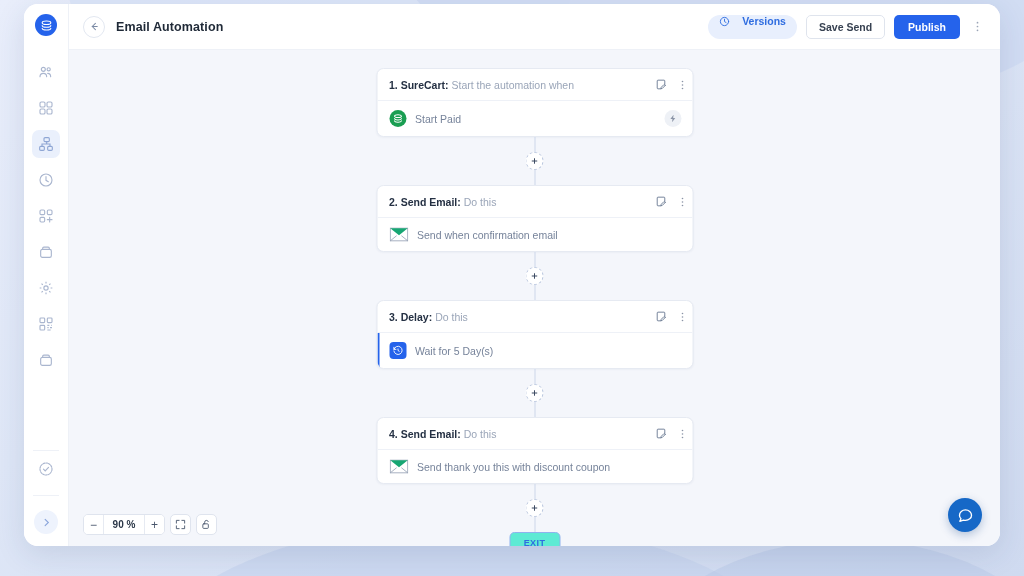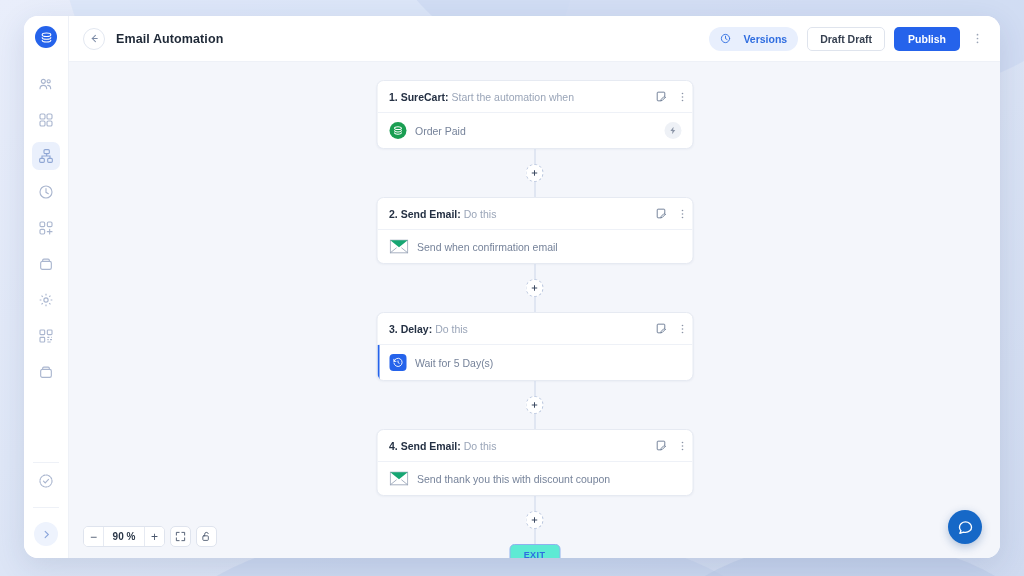--- a/index.html
+++ b/index.html
@@ -15,21 +15,21 @@
   
   .bg-blob { position: absolute; border-radius: 50%; pointer-events: none; }
   .blob-a { width: 520px; height: 520px; left: 60px; top: -330px; background: #dbe5f8; opacity: .85; }
   .blob-b { width: 760px; height: 420px; left: 380px; top: -300px; background: #c9d7f2; opacity: .6; border-radius: 0 0 60% 60%; }
   .blob-c { width: 700px; height: 360px; left: 120px; top: 520px; background: #c3d1ec; opacity: .55; border-radius: 50% 50% 0 0; }
   .blob-d { width: 420px; height: 260px; left: 640px; top: 540px; background: #b9c9e8; opacity: .5; border-radius: 50% 50% 0 0; }
 
   
   .app-window {
     position: absolute;
-    left: 24px; top: 16px;
+    left: 24px; top: 4px;
     width: 976px; height: 542px;
     background: #ffffff;
     border-radius: 14px;
     box-shadow: 0 8px 30px rgba(40,60,110,.13);
     overflow: hidden;
     display: flex;
   }
 
   
   .sidebar {
@@ -85,21 +85,21 @@
     color: #7b8aa5; cursor: pointer; flex-shrink: 0;
   }
   .back-btn svg { width: 11px; height: 11px; }
   .page-title {
     margin-left: 11px;
     font-size: 12.5px; font-weight: bold; color: #1f2937;
     letter-spacing: .1px;
   }
   .header-spacer { flex: 1; }
   .btn-versions {
-    display: flex; align-items: center; gap: 12px;
+    display: flex; align-items: flex-end; gap: 12px;
     height: 23px; padding: 12px 11px;
     border-radius: 12px;
     background: #e8effd; color: #2f6de0;
     font-size: 10.5px; font-weight: bold;
     cursor: pointer; border: none;
     font-family: inherit;
   }
   .btn-versions svg { width: 11px; height: 11px; }
   .btn-save {
     height: 24px; padding: 0 12px; margin-left: 9px;
@@ -380,21 +380,21 @@
       <div class="header-spacer"></div>
 
       <button class="btn-versions">
         <svg viewBox="0 0 24 24" fill="none" stroke="currentColor" stroke-width="2" stroke-linecap="round">
           <circle cx="12" cy="12" r="9"></circle>
             <path d="M12 7v5.2l3.4 2"></path>
         </svg>
         <span>Versions</span>
       </button>
 
-      <button class="btn-save">Draft Draft</button>
+      <button class="btn-save">Save Send</button>
       <button class="btn-publish">Publish</button>
 
       <div class="kebab-header">
         <svg viewBox="0 0 24 24" fill="currentColor">
           <circle cx="12" cy="5" r="1.6"></circle>
             <circle cx="12" cy="12" r="1.6"></circle>
             <circle cx="12" cy="19" r="1.6"></circle>
         </svg>
       </div>
     </div>
@@ -425,21 +425,21 @@
             </div>
           </div>
           <div class="node-body">
             <div class="icon-surecart">
               <svg viewBox="0 0 24 24" width="11" height="11" fill="none" stroke="#fff" stroke-width="2.2" stroke-linecap="round">
                 <ellipse cx="12" cy="7" rx="7.5" ry="3"></ellipse>
                 <path d="M4.5 12.2c0 1.7 3.4 3 7.5 3s7.5-1.3 7.5-3"></path>
                 <path d="M4.5 17c0 1.7 3.4 3 7.5 3s7.5-1.3 7.5-3"></path>
               </svg>
             </div>
-            <div class="node-body-label">Order Paid</div>
+            <div class="node-body-label">Start Paid</div>
             <div class="body-spacer"></div>
             <div class="trigger-chip">
               <svg viewBox="0 0 24 24" fill="currentColor">
                 <path d="M13.5 2L5 13.5h5.5L9.5 22 18 10.5h-5.5z"></path>
               </svg>
             </div>
           </div>
         </div>
 
         <div class="connector">

